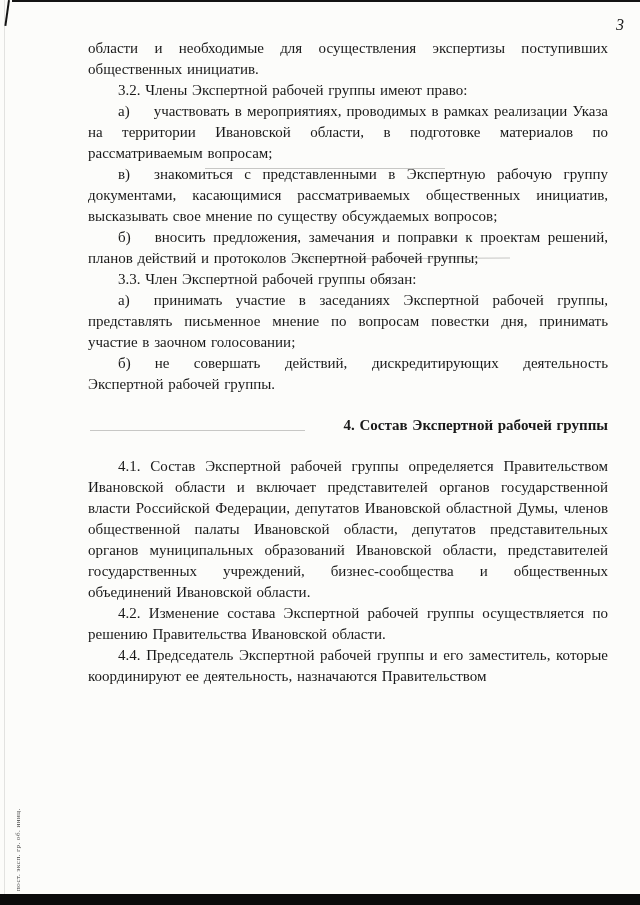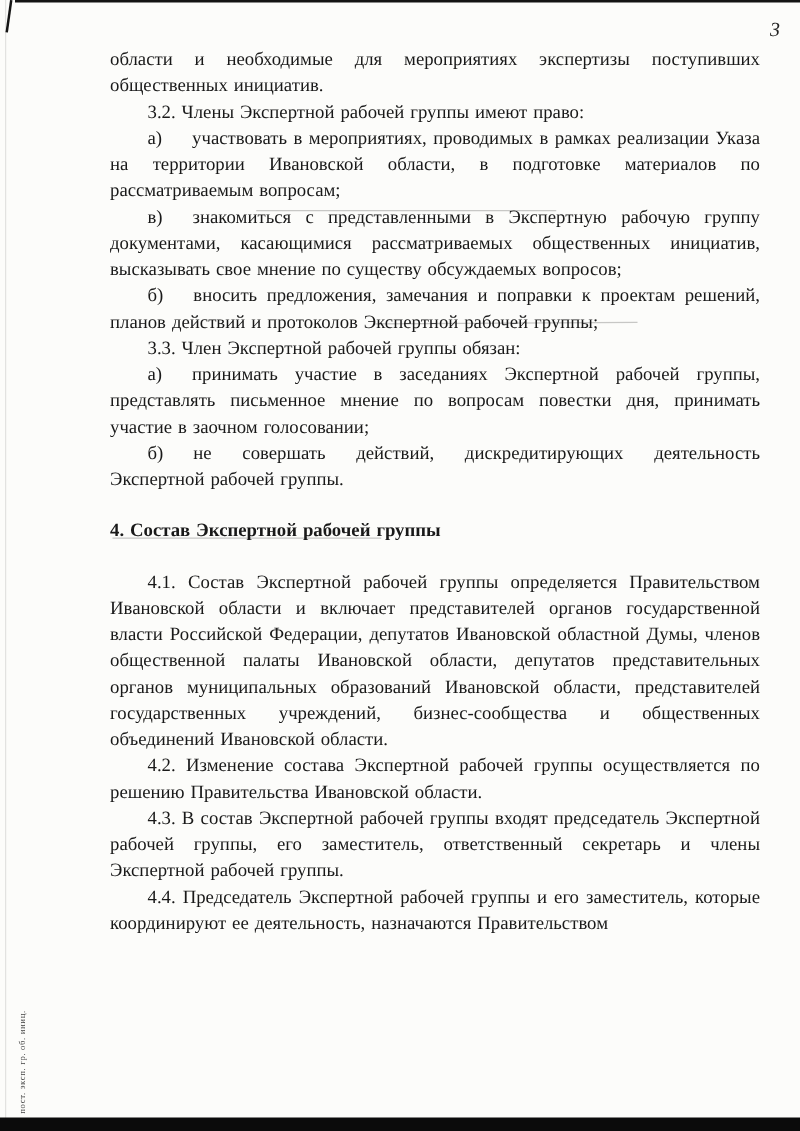--- a/index.html
+++ b/index.html
@@ -38,21 +38,21 @@
     word-spacing:1px;
   }
   .para.indent { text-indent:30px; }
   .marker { }
   .gap { display:inline-block; width:24px; }
   .heading {
     margin:20px 0 20px 0;
     font-size:15px;
     line-height:21px;
     font-weight:bold;
-    text-align:left;
+    text-align:right;
     text-indent:0;
   }
 
   .footer-note {
     position:absolute;
     left:22px; bottom:14px;
     transform:rotate(-90deg);
     transform-origin:left bottom;
     font-size:7px;
     color:#444;
@@ -69,21 +69,21 @@
   <div class="scan-left-tick"></div>
   <div class="scan-left-edge"></div>
   <div class="scan-underline u1"></div>
   <div class="scan-underline u2"></div>
   <div class="scan-underline u3"></div>
 
   <div class="page-number">3</div>
 
   <div class="content">
 
-    <p class="para">области и необходимые для мероприятиях экспертизы поступивших общественных инициатив.</p>
+    <p class="para">области и необходимые для осуществления экспертизы поступивших общественных инициатив.</p>
 
     <p class="para indent">3.2. Члены Экспертной рабочей группы имеют право:</p>
 
     <p class="para indent"><span class="marker">а)</span><span class="gap"></span><span>участвовать в мероприятиях, проводимых в рамках реализации Указа на территории Ивановской области, в подготовке материалов по рассматриваемым вопросам;</span></p>
 
     <p class="para indent"><span class="marker">в)</span><span class="gap"></span><span>знакомиться с представленными в Экспертную рабочую группу документами, касающимися рассматриваемых общественных инициатив, высказывать свое мнение по существу обсуждаемых вопросов;</span></p>
 
     <p class="para indent"><span class="marker">б)</span><span class="gap"></span><span>вносить предложения, замечания и поправки к проектам решений, планов действий и протоколов Экспертной рабочей группы;</span></p>
 
 
@@ -93,21 +93,20 @@
 
     <p class="para indent"><span class="marker">б)</span><span class="gap"></span><span>не совершать действий, дискредитирующих деятельность Экспертной рабочей группы.</span></p>
 
 
     <p class="para heading">4. Состав Экспертной рабочей группы</p>
 
     <p class="para indent">4.1. Состав Экспертной рабочей группы определяется Правительством Ивановской области и включает представителей органов государственной власти Российской Федерации, депутатов Ивановской областной Думы, членов общественной палаты Ивановской области, депутатов представительных органов муниципальных образований Ивановской области, представителей государственных учреждений, бизнес-сообщества и общественных объединений Ивановской области.</p>
 
     <p class="para indent">4.2. Изменение состава Экспертной рабочей группы осуществляется по решению Правительства Ивановской области.</p>
 
-    <p class="para indent">4.3. В состав Экспертной рабочей группы входят председатель Экспертной рабочей группы, его заместитель, ответственный секретарь и члены Экспертной рабочей группы.</p>
 
     <p class="para indent">4.4. Председатель Экспертной рабочей группы и его заместитель, которые координируют ее деятельность, назначаются Правительством</p>
 
   </div>
 
   <div class="footer-note">пост. эксп. гр. об. иниц.</div>
 
   <div class="scan-bottom-bar"></div>
 
 </div>

